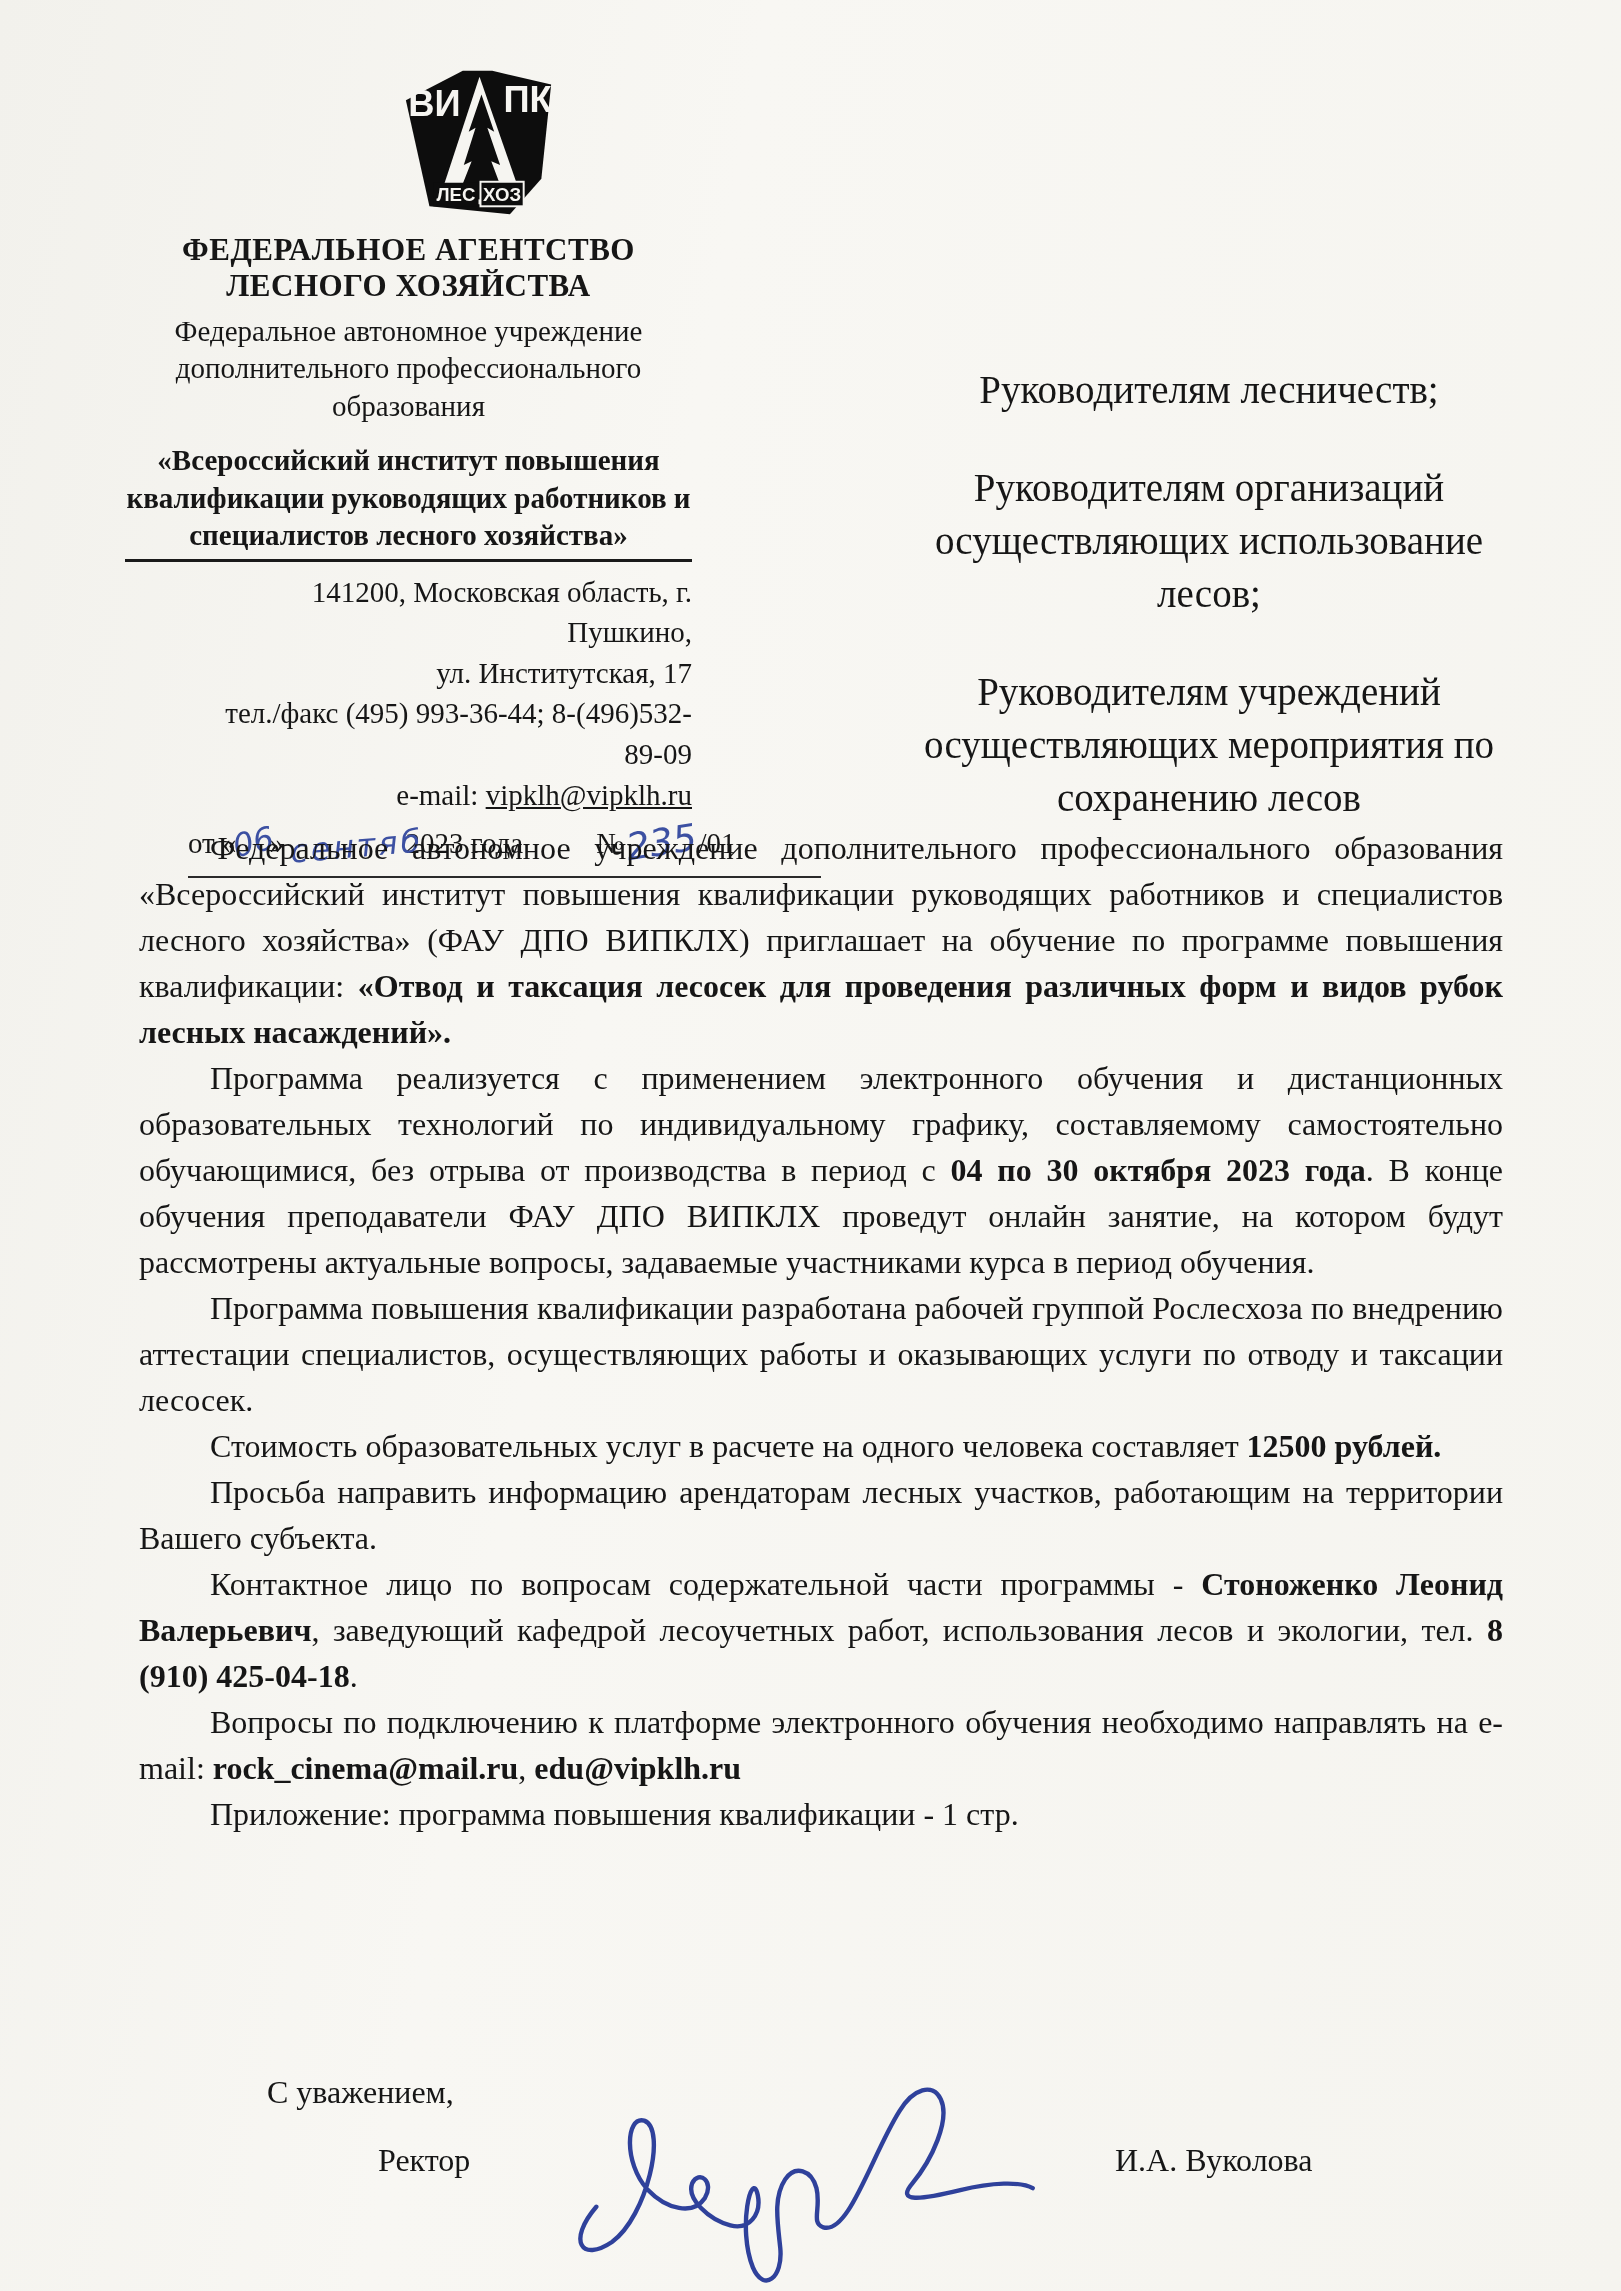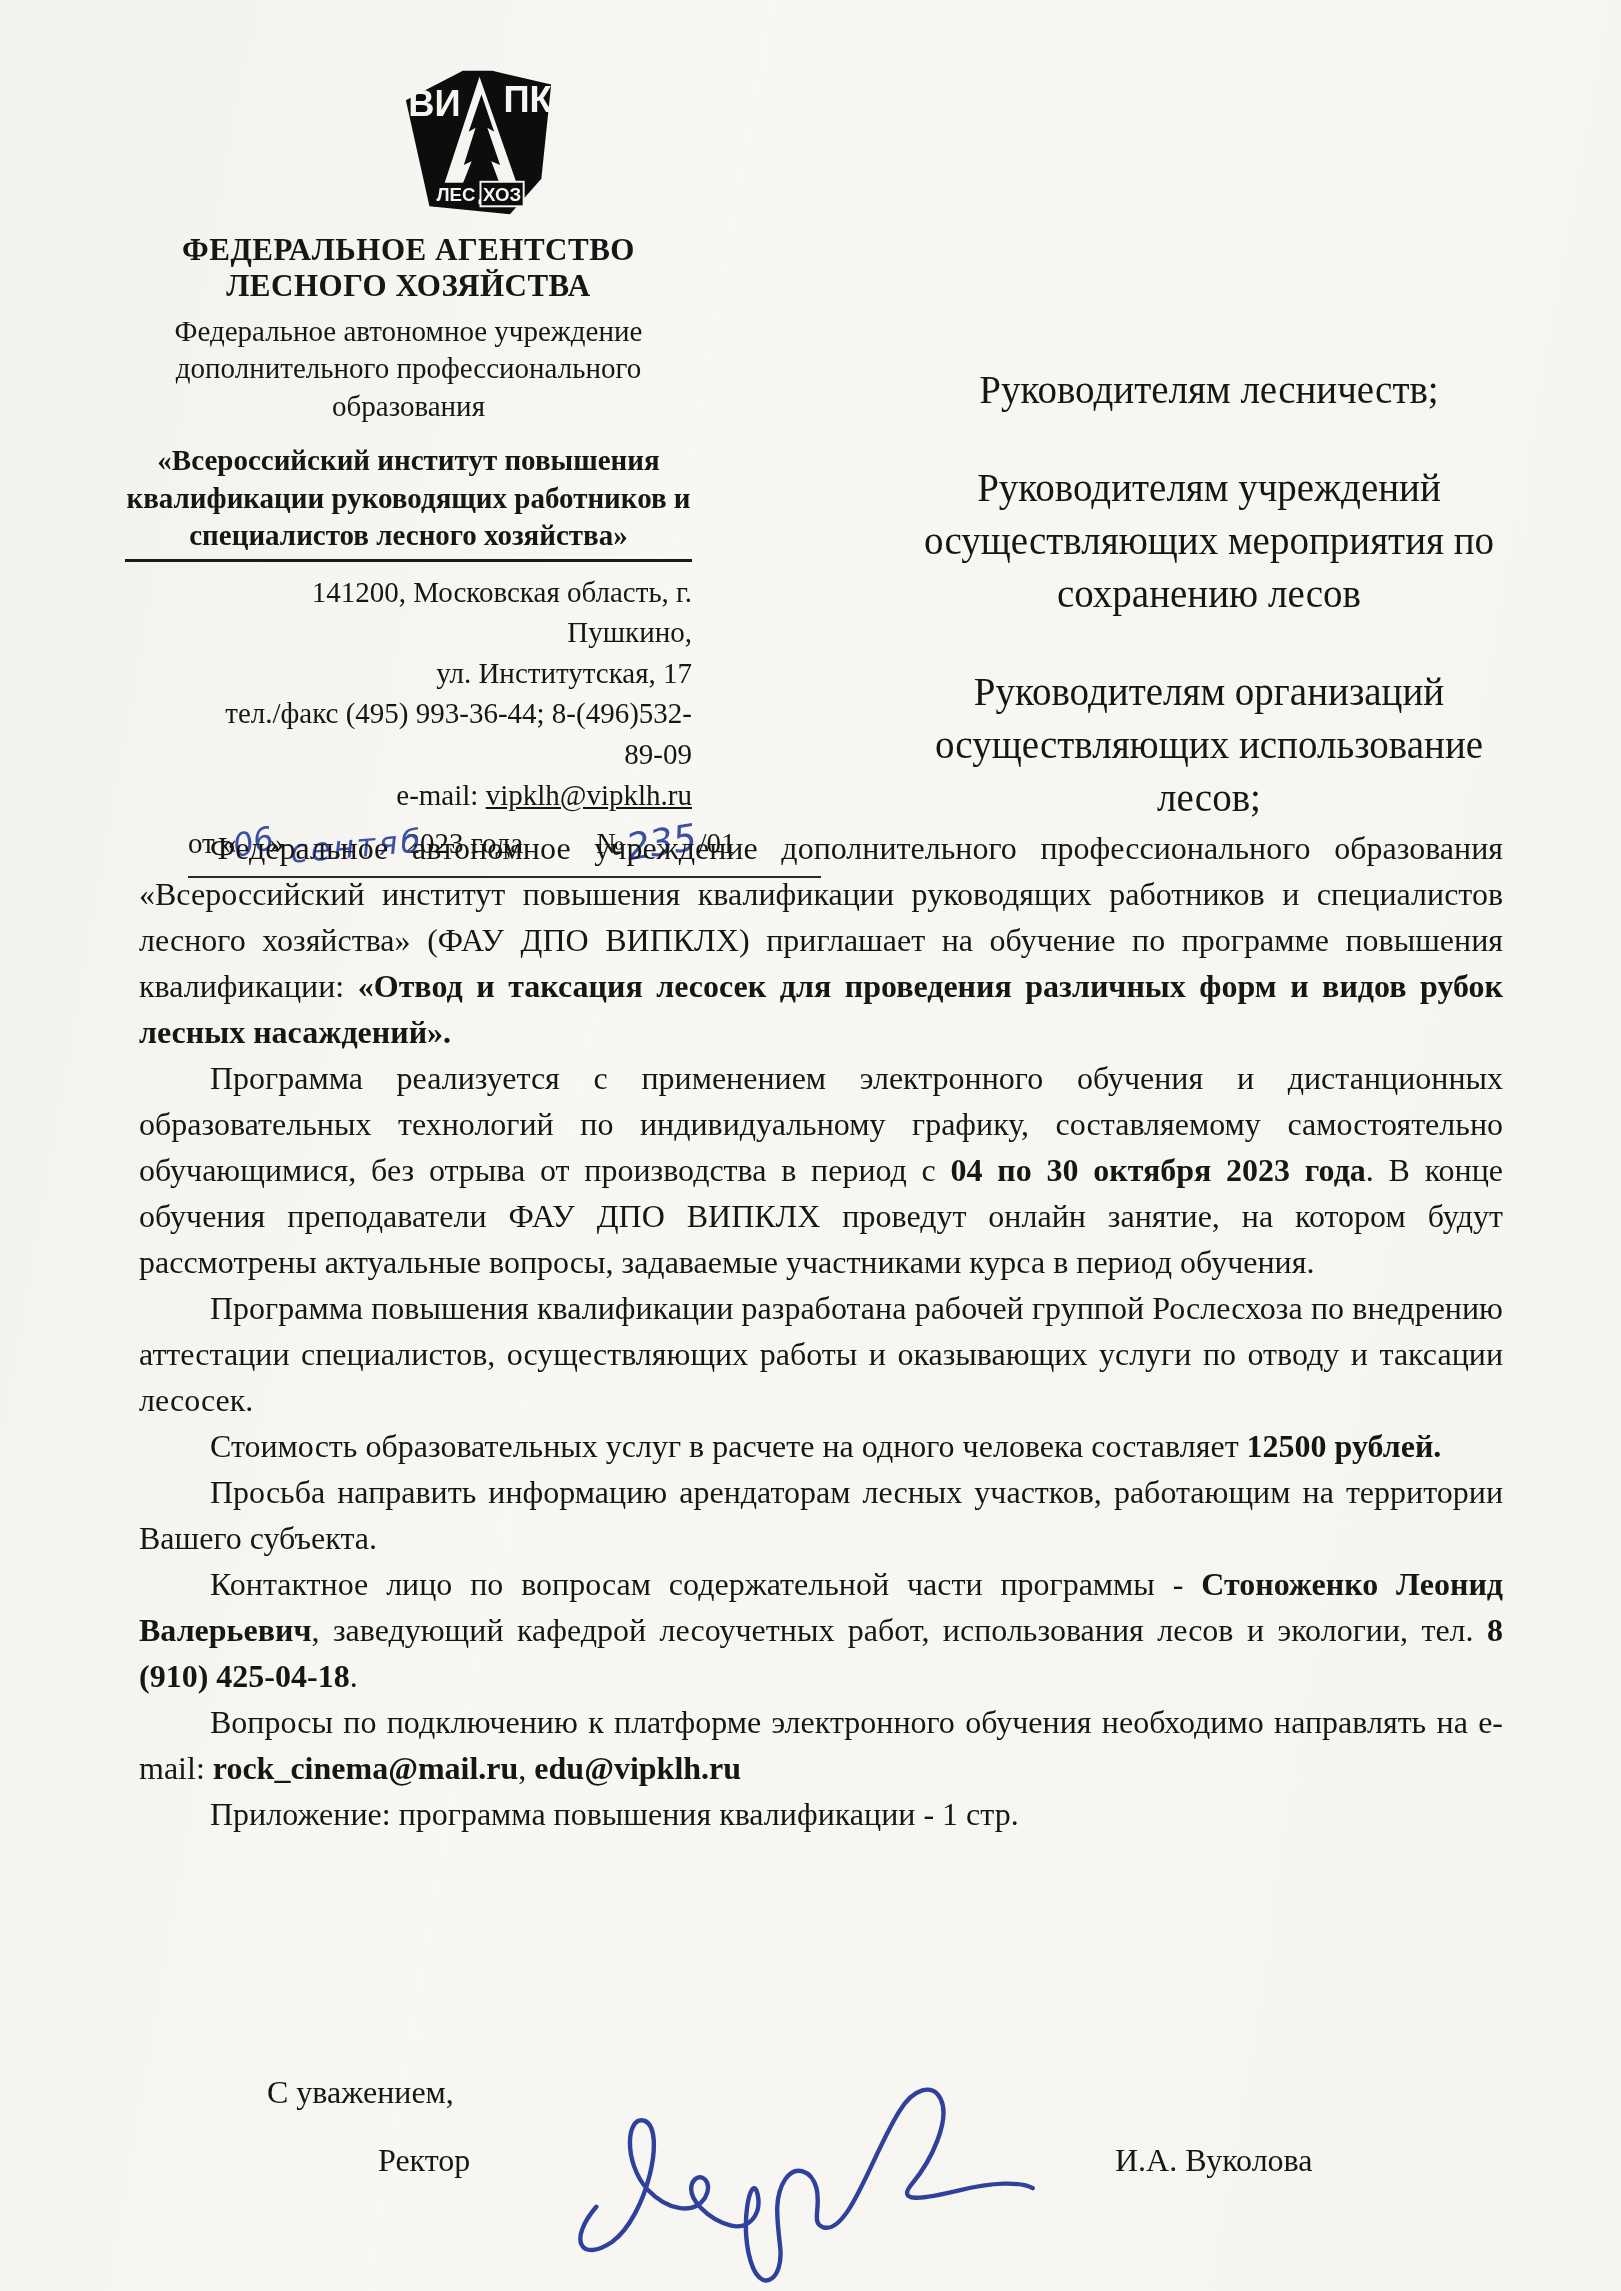--- a/index.html
+++ b/index.html
@@ -83,22 +83,22 @@
     <div class="addr-line">тел./факс (495) 993-36-44; 8-(496)532-89-09</div>
     <div class="addr-line"><span>e-mail: </span><span class="link">vipklh@vipklh.ru</span></div>
 
     <div class="date-row">
       <span>от «</span><span class="hand hand-day">06</span><span>»</span><span class="hand hand-month">сентяб</span><span class="date-year">2023 года</span><span class="num-label">№</span><span class="hand hand-num">235</span><span>/01</span>
     </div>
   </div>
 
   <div class="lh-right">
     <div class="addressee">Руководителям лесничеств;</div>
+    <div class="addressee">Руководителям организаций осуществляющих использование лесов;</div>
     <div class="addressee">Руководителям учреждений осуществляющих мероприятия по сохранению лесов</div>
-    <div class="addressee">Руководителям организаций осуществляющих использование лесов;</div>
   </div>
 
   <div class="body-text">
     <p><span>Федеральное автономное учреждение дополнительного профессионального образования «Всероссийский институт повышения квалификации руководящих работников и специалистов лесного хозяйства» (ФАУ ДПО ВИПКЛХ) приглашает на обучение по программе повышения квалификации: </span><span class="b">«Отвод и таксация лесосек для проведения различных форм и видов рубок лесных насаждений».</span></p>
     <p><span>Программа реализуется с применением электронного обучения и дистанционных образовательных технологий по индивидуальному графику, составляемому самостоятельно обучающимися, без отрыва от производства в период с </span><span class="b">04 по 30 октября 2023 года</span><span>. В конце обучения преподаватели ФАУ ДПО ВИПКЛХ проведут онлайн занятие, на котором будут рассмотрены актуальные вопросы, задаваемые участниками курса в период обучения.</span></p>
     <p><span>Программа повышения квалификации разработана рабочей группой Рослесхоза по внедрению аттестации специалистов, осуществляющих работы и оказывающих услуги по отводу и таксации лесосек.</span></p>
     <p><span>Стоимость образовательных услуг в расчете на одного человека составляет </span><span class="b">12500 рублей.</span></p>
     <p><span>Просьба направить информацию арендаторам лесных участков, работающим на территории Вашего субъекта.</span></p>
     <p><span>Контактное лицо по вопросам содержательной части программы - </span><span class="b">Стоноженко Леонид Валерьевич</span><span>, заведующий кафедрой лесоучетных работ, использования лесов и экологии, тел. </span><span class="b">8 (910) 425-04-18</span><span>.</span></p>
     <p><span>Вопросы по подключению к платформе электронного обучения необходимо направлять на e-mail: </span><span class="b">rock_cinema@mail.ru</span><span>,  </span><span class="b">edu@vipklh.ru</span></p>

